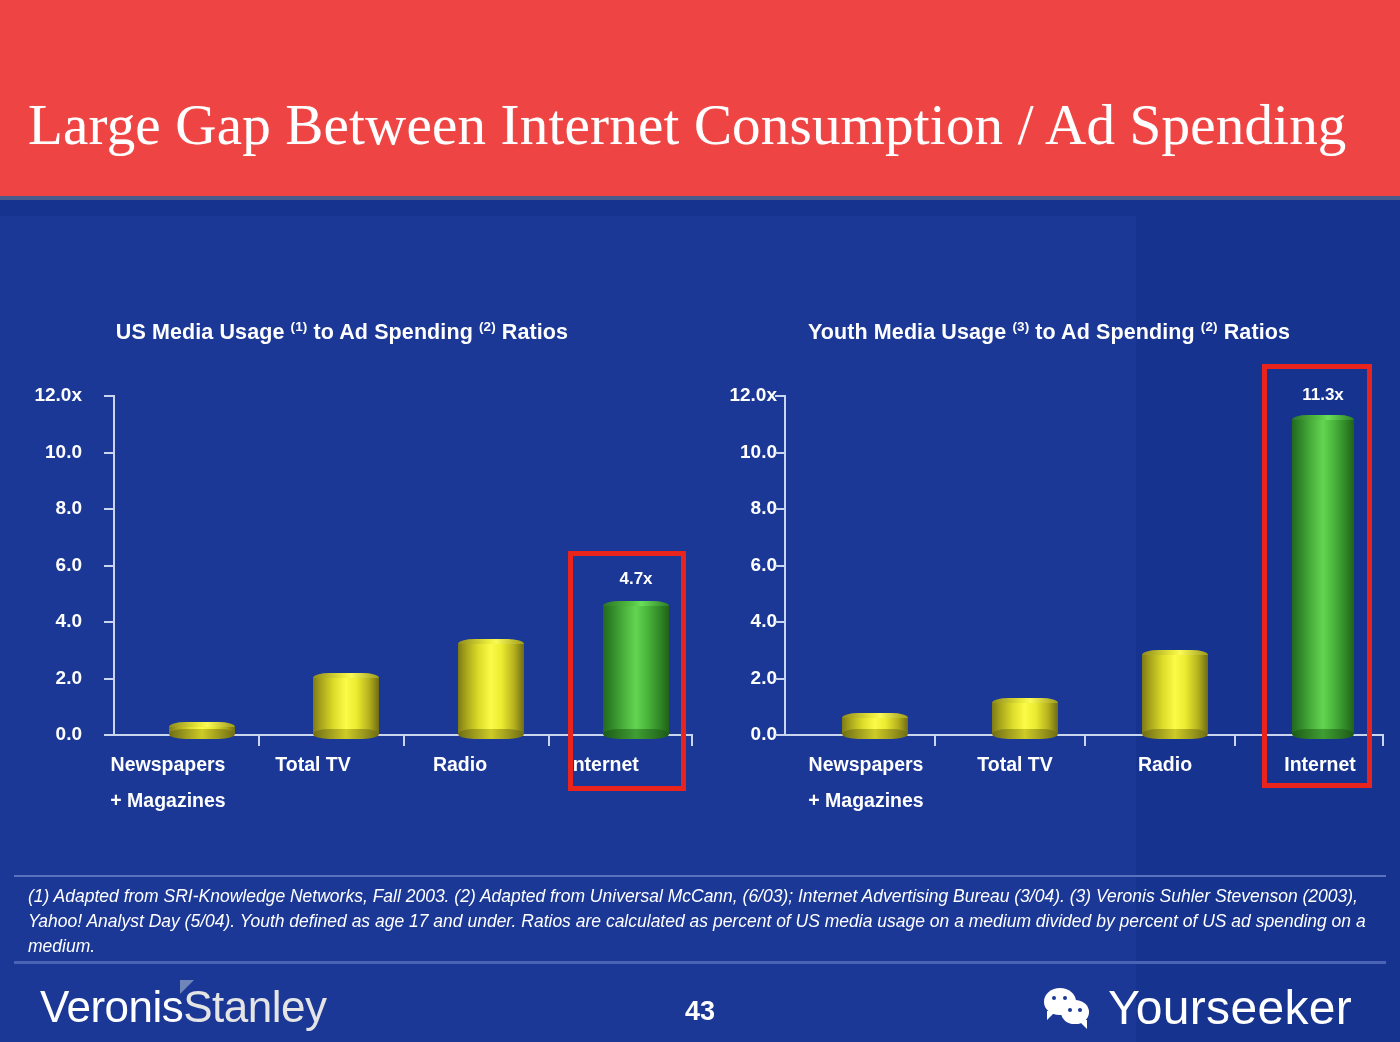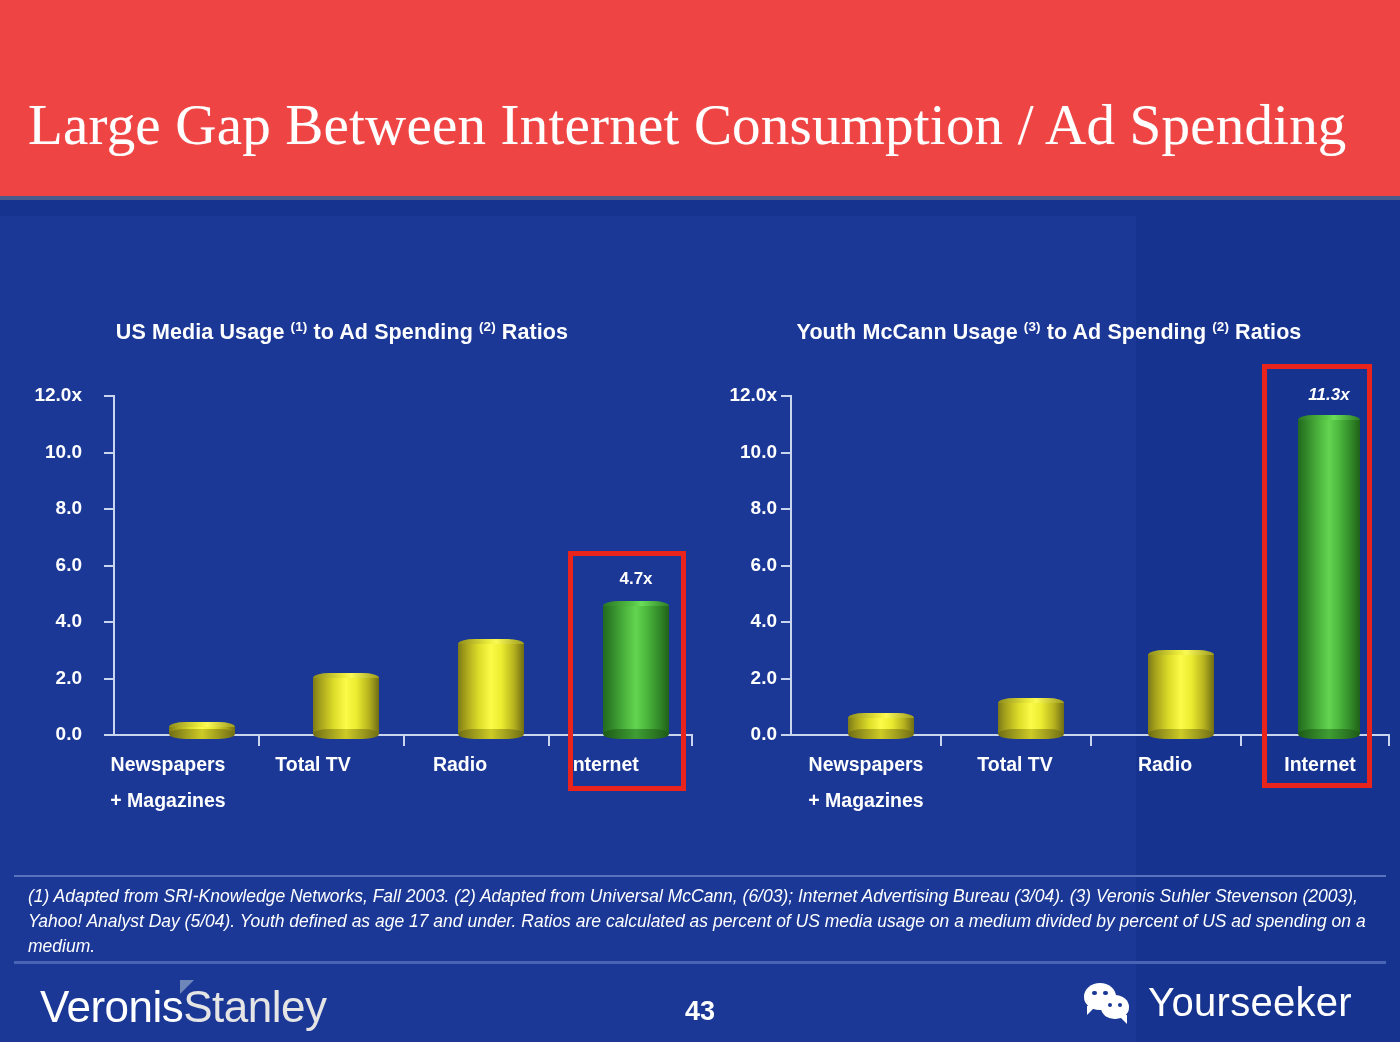--- a/index.html
+++ b/index.html
@@ -54,21 +54,21 @@
   #panel-left .chart-title{top:94px;left:-8px;}
   #panel-right .chart-title{top:94px;left:4px;width:690px;}
   .chart-title sup{font-size:13.5px;vertical-align:super;font-weight:bold;}
 
   
   .plot{
     position:absolute;
     left:113px;top:179px;
     width:580px;height:339px;
   }
-  #panel-right .plot{left:90px;width:600px;font-style:italic;}
+  #panel-right .plot{left:84px;width:600px;}
 
   .axis-v{
     position:absolute;left:0;top:0;width:2px;height:341px;
     background:#c9d4ef;
   }
   .axis-h{
     position:absolute;left:0;top:339px;height:2px;
     background:#c9d4ef;
   }
   #panel-left .axis-h{width:580px;}
@@ -207,21 +207,21 @@
     content:"";position:absolute;right:2px;bottom:-5px;
     width:0;height:0;border-top:9px solid #ffffff;
     border-left:9px solid transparent;
   }
   #wechat-icon i{position:absolute;background:#1b3896;border-radius:50%;}
   #wechat-icon .e1{left:8px;top:8px;width:4.5px;height:4.5px;}
   #wechat-icon .e2{left:19px;top:8px;width:4.5px;height:4.5px;}
   #wechat-icon .e3{left:24px;top:20px;width:4px;height:4px;}
   #wechat-icon .e4{left:34px;top:20px;width:4px;height:4px;}
   #brand-name{
-    color:#ffffff;font-size:40px;letter-spacing:0.3px;
+    color:#ffffff;font-size:48px;letter-spacing:0.3px;
   }
 </style>
 </head>
 <body>
 
 <div id="header">
   <div id="header-title">Large Gap Between Internet Consumption / Ad Spending</div>
 </div>
 <div id="header-rule"></div>
 
@@ -292,21 +292,21 @@
     <div class="cat-label" style="left:228px;top:530px;width:170px;">Total TV</div>
     <div class="cat-label" style="left:380px;top:530px;width:160px;">Radio</div>
     <div class="cat-label" style="left:523px;top:530px;width:160px;">Internet</div>
 
     <div class="highlight-box" style="left:568px;top:335px;width:118px;height:240px;"></div>
   </div>
 
   <div class="panel" id="panel-right">
 
     <div class="chart-title">
-      <span>Youth McCann Usage </span><sup>(3)</sup><span> to Ad Spending </span><sup>(2)</sup><span> Ratios</span>
+      <span>Youth Media Usage </span><sup>(3)</sup><span> to Ad Spending </span><sup>(2)</sup><span> Ratios</span>
     </div>
 
     <div class="ylabels">
       <div class="ytick-label" style="top:0px;">12.0x</div>
       <div class="ytick-label" style="top:56.5px;">10.0</div>
       <div class="ytick-label" style="top:113px;">8.0</div>
       <div class="ytick-label" style="top:169.5px;">6.0</div>
       <div class="ytick-label" style="top:226px;">4.0</div>
       <div class="ytick-label" style="top:282.5px;">2.0</div>
       <div class="ytick-label" style="top:339px;">0.0</div>

